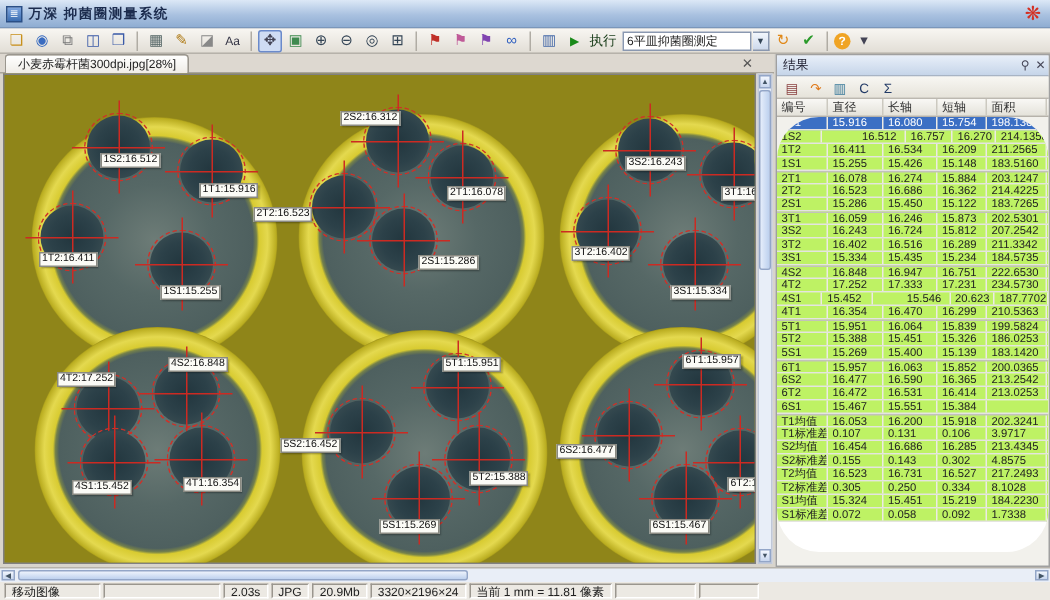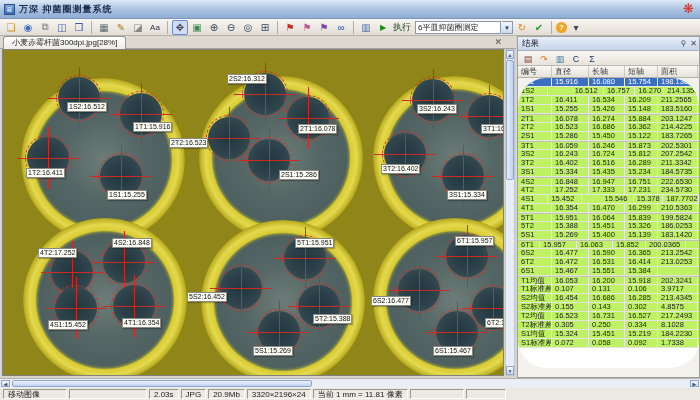--- a/index.html
+++ b/index.html
@@ -391,21 +391,21 @@
           <span class="tc" style="width: 34px;">4T2</span>
           <span class="tc" style="width: 37px;">17.252</span>
           <span class="tc" style="width: 36px;">17.333</span>
           <span class="tc" style="width: 33px;">17.231</span>
           <span class="tc" style="width: 40px;">234.5730</span>
         </div>
         <div class="trow">
           <span class="tc" style="width: 34px;">4S1</span>
           <span class="tc" style="width: 37px;">15.452</span>
           <span class="tc" style="width: 36px; margin-left: 20px;">15.546</span>
-          <span class="tc" style="width: 33px;">15.378</span>
+          <span class="tc" style="width: 33px;">20.623</span>
           <span class="tc" style="width: 40px;">187.7702</span>
         </div>
         <div class="trow">
           <span class="tc" style="width: 34px;">4T1</span>
           <span class="tc" style="width: 37px;">16.354</span>
           <span class="tc" style="width: 36px;">16.470</span>
           <span class="tc" style="width: 33px;">16.299</span>
           <span class="tc" style="width: 40px;">210.5363</span>
         </div>
         <div class="trow grp">
@@ -423,21 +423,21 @@
           <span class="tc" style="width: 40px;">186.0253</span>
         </div>
         <div class="trow">
           <span class="tc" style="width: 34px;">5S1</span>
           <span class="tc" style="width: 37px;">15.269</span>
           <span class="tc" style="width: 36px;">15.400</span>
           <span class="tc" style="width: 33px;">15.139</span>
           <span class="tc" style="width: 40px;">183.1420</span>
         </div>
         <div class="trow grp">
-          <span class="tc" style="width: 22px;">6T1</span>
+          <span class="tc" style="width: 34px;">6T1</span>
           <span class="tc" style="width: 37px;">15.957</span>
           <span class="tc" style="width: 36px;">16.063</span>
           <span class="tc" style="width: 33px;">15.852</span>
           <span class="tc" style="width: 40px;">200.0365</span>
         </div>
         <div class="trow">
           <span class="tc" style="width: 34px;">6S2</span>
           <span class="tc" style="width: 37px;">16.477</span>
           <span class="tc" style="width: 36px;">16.590</span>
           <span class="tc" style="width: 33px;">16.365</span>

